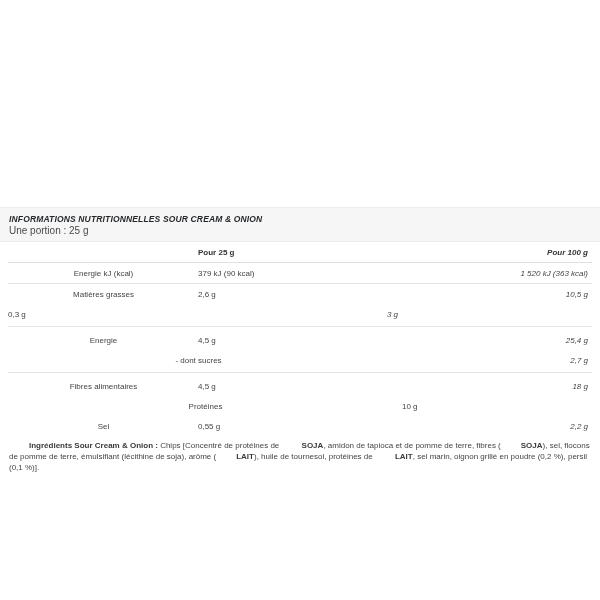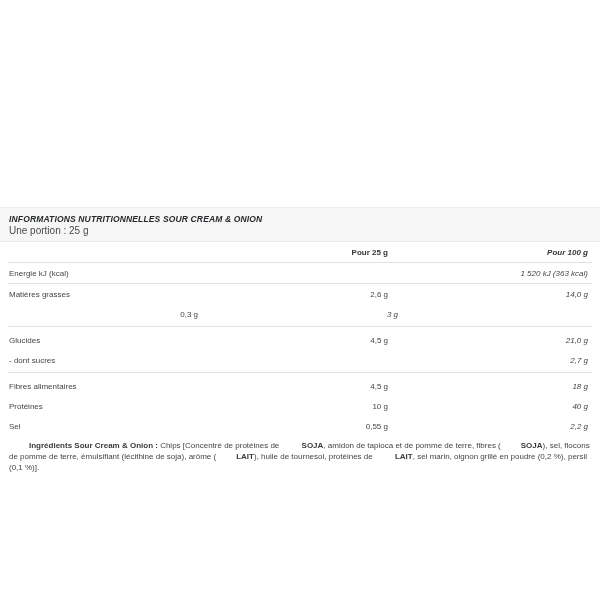--- a/index.html
+++ b/index.html
@@ -28,22 +28,22 @@
 
   .ntable { padding: 0 8px; }
   .trow {
     display: flex; align-items: center;
     padding: 5.5px 0;
     font-size: 8px; line-height: 9px; color: #454545;
   }
   .trow.bline { border-bottom: 1px solid #e4e4e4; }
   .trow.padb  { padding-bottom: 7px; }
   .trow.padt  { padding-top: 9px; }
-  .c-label { flex: 1; text-align: left; padding-left: 1px; }
-  .c-25  { width: 190px; text-align: right; white-space: nowrap; }
+  .c-label { flex: 1; text-align: center; padding-left: 1px; }
+  .c-25  { width: 190px; white-space: nowrap; }
   .c-100 { width: 200px; text-align: right; padding-right: 4px; white-space: nowrap; font-style: italic; }
   .thead { border-bottom: 1px solid #e0e0e0; }
   .thead .c-25, .thead .c-100 { font-weight: bold; color: #333333; }
 
   .ingredients {
     margin-top: 2px;
     padding: 2px 8px 0 9px;
     font-size: 8px; line-height: 11px; color: #454545;
   }
   .ingredients b { color: #3a3a3a; padding-left: 20px; }
@@ -61,55 +61,55 @@
 
     <div class="ntable">
       <div class="trow thead">
         <div class="c-label"></div>
         <div class="c-25">Pour 25 g</div>
         <div class="c-100">Pour 100 g</div>
       </div>
       <div id="rows-container">
   <div class="trow bline">
     <div class="c-label">Energie kJ (kcal)</div>
+    <div class="c-25">379 kJ (90 kcal)</div>
     <div class="c-100">1 520 kJ (363 kcal)</div>
   </div>
 
   <div class="trow">
     <div class="c-label">Matières grasses</div>
     <div class="c-25">2,6 g</div>
-    <div class="c-100">14,0 g</div>
+    <div class="c-100">10,5 g</div>
   </div>
 
   <div class="trow bline padb">
     <div class="c-25">0,3 g</div>
     <div class="c-100">3 g</div>
   </div>
 
   <div class="trow padt">
-    <div class="c-label">Glucides</div>
+    <div class="c-label">Energie</div>
     <div class="c-25">4,5 g</div>
-    <div class="c-100">21,0 g</div>
+    <div class="c-100">25,4 g</div>
   </div>
 
   <div class="trow bline padb">
     <div class="c-label">- dont sucres</div>
     <div class="c-100">2,7 g</div>
   </div>
 
   <div class="trow padt">
     <div class="c-label">Fibres alimentaires</div>
     <div class="c-25">4,5 g</div>
     <div class="c-100">18 g</div>
   </div>
 
   <div class="trow">
     <div class="c-label">Protéines</div>
     <div class="c-25">10 g</div>
-    <div class="c-100">40 g</div>
   </div>
 
   <div class="trow">
     <div class="c-label">Sel</div>
     <div class="c-25">0,55 g</div>
     <div class="c-100">2,2 g</div>
   </div>
 </div>
     </div>
 

